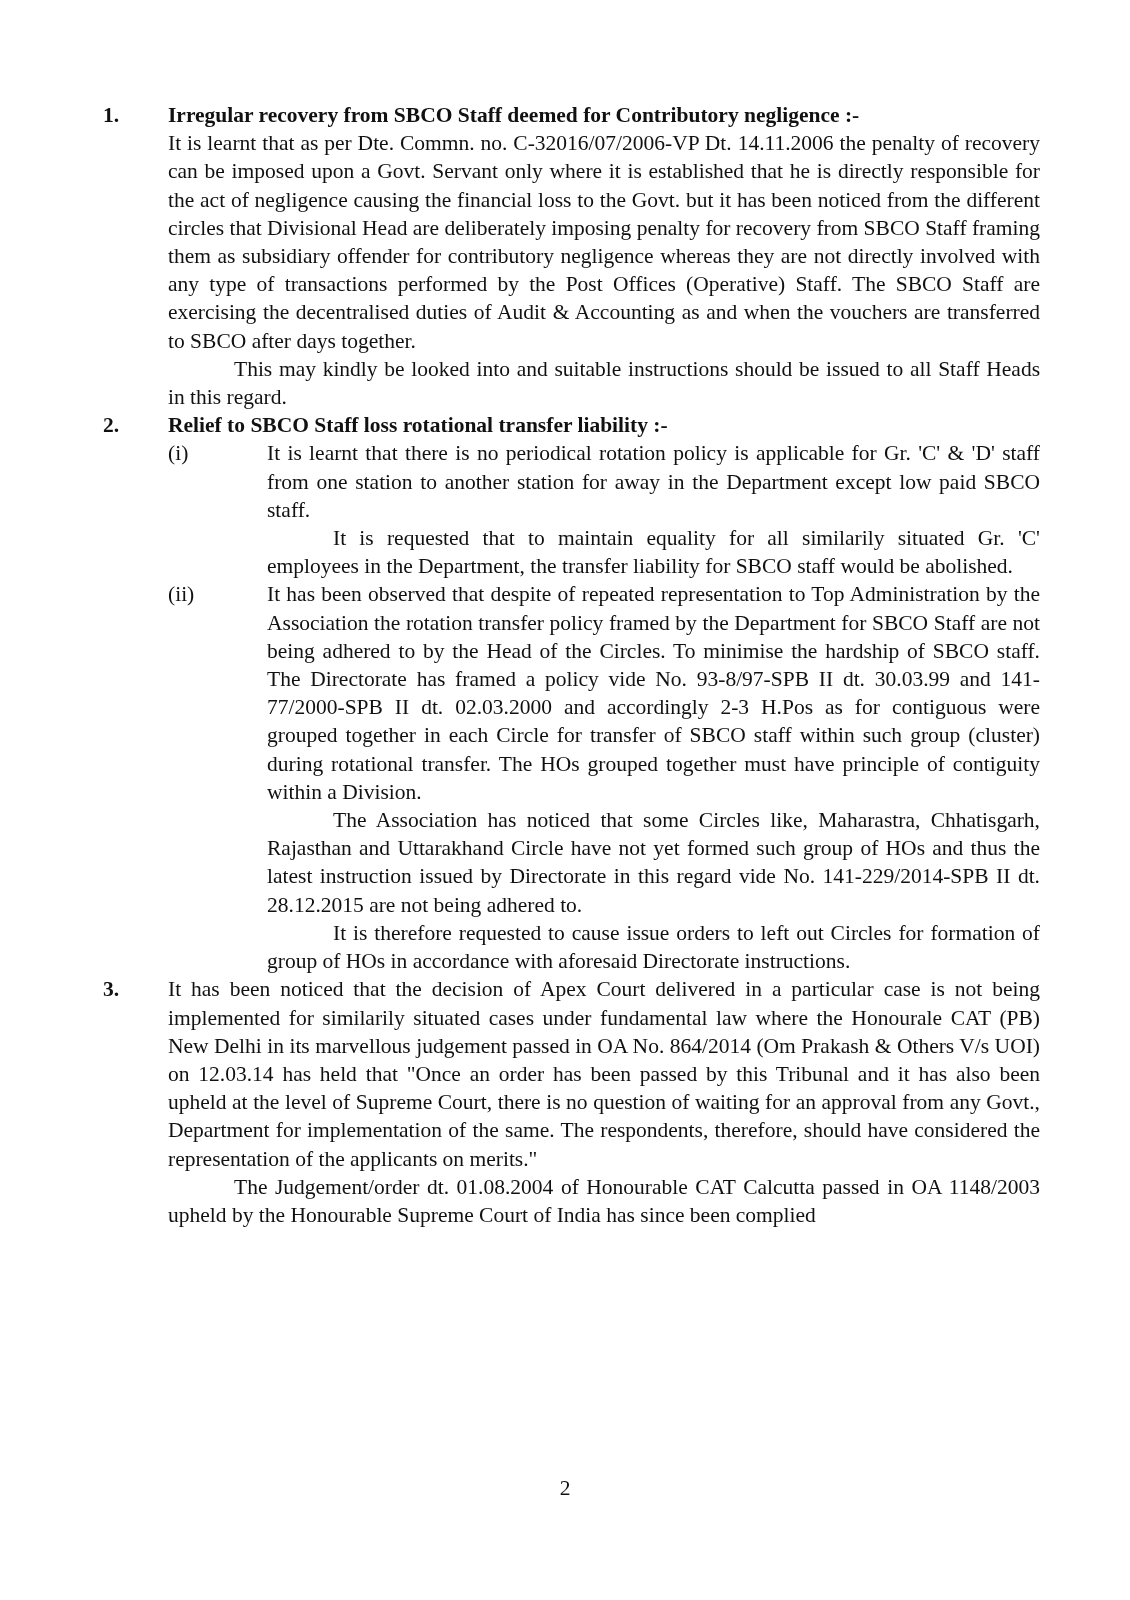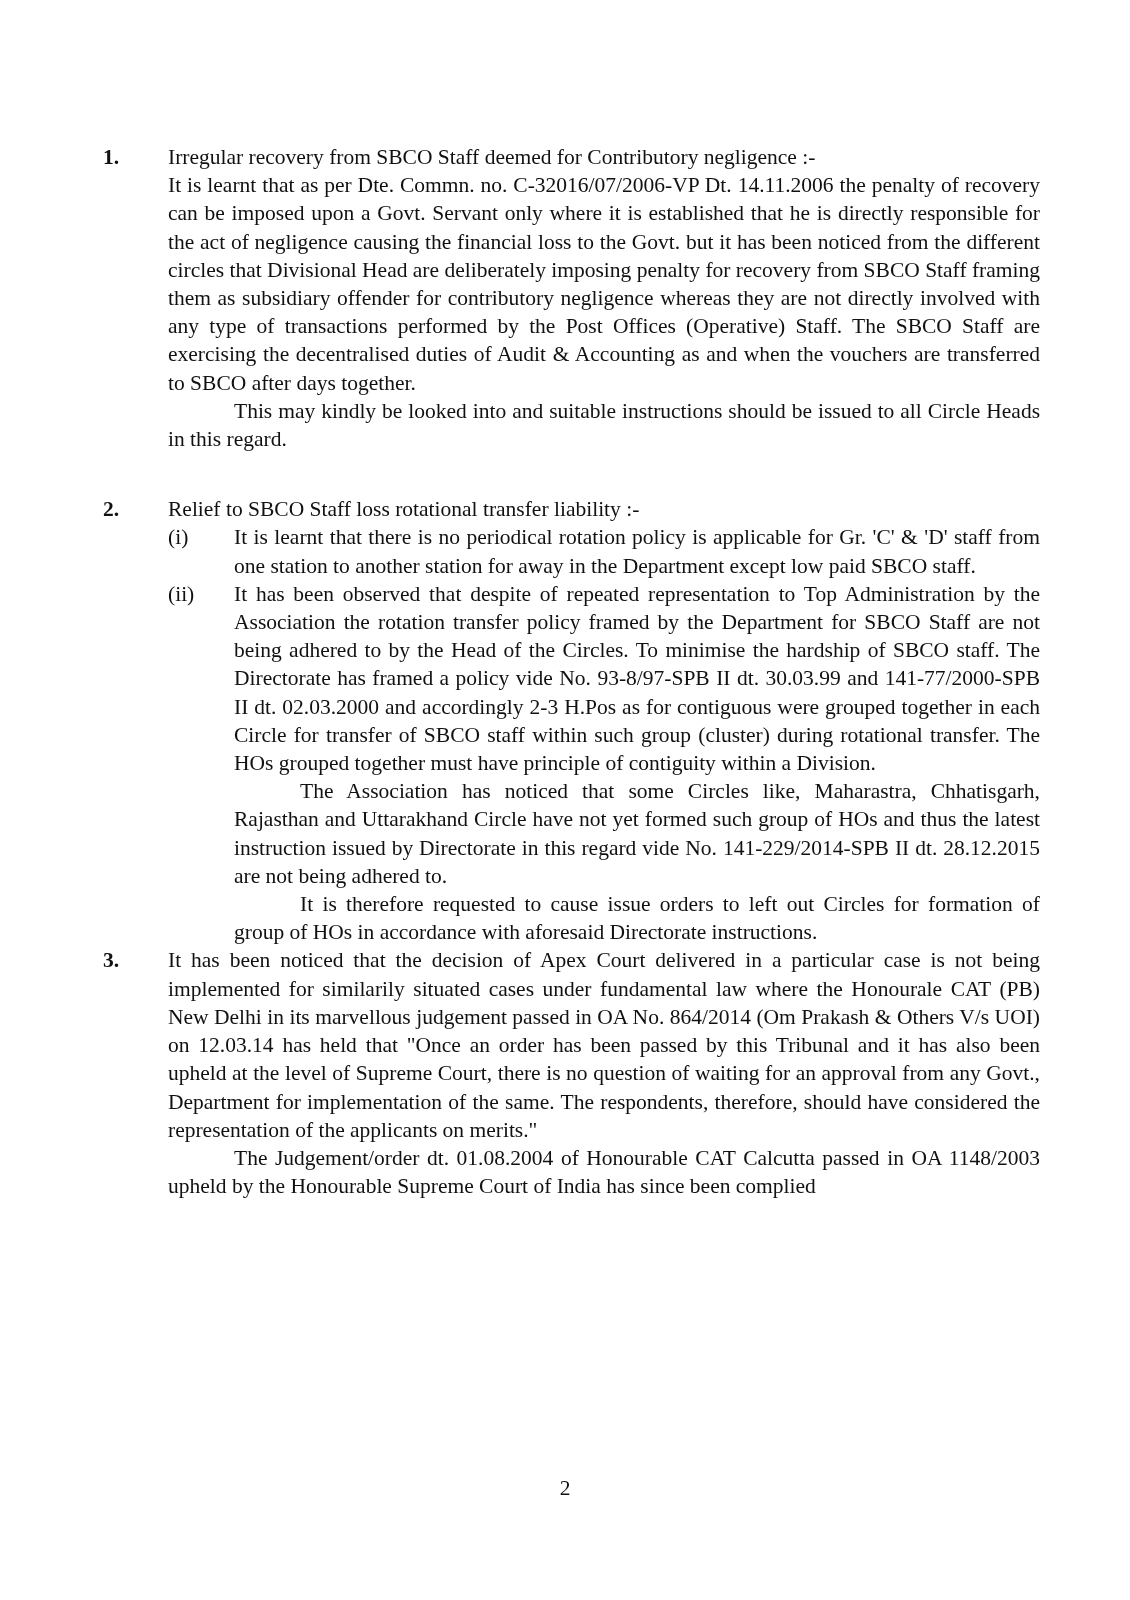--- a/index.html
+++ b/index.html
@@ -10,55 +10,56 @@
     font-size: 21.5px;
     line-height: 28.2px;
   }
   .page { position: absolute; left: 0; top: 0; width: 1130px; height: 1600px; }
   .content { position: absolute; left: 103px; top: 101px; width: 937px; }
   .item { position: relative; }
   .item-num {
     position: absolute; left: 0; top: 0; font-weight: bold; width: 60px;
   }
   .item-heading {
-    margin-left: 65px; font-weight: normal; text-align: justify; margin-top: 42px;
+    margin-left: 65px; font-weight: bold; text-align: justify;
   }
   .item-body { margin-left: 65px; font-family: Liberation Serif, serif; }
   p { margin: 0; text-align: justify; }
   .indent { text-indent: 66px; }
   .sub { position: relative; margin-left: 65px; }
   .sub-num { position: absolute; left: 0; top: 0; width: 60px; }
-  .sub-body { margin-left: 66px; }
+  .sub-body { margin-left: 99px; }
   .page-number {
     position: absolute; left: 0; width: 1130px; top: 1474px; text-align: center;
   }
 </style>
 </head>
 <body>
 
 <div class="page">
   <div class="content">
 
     <div class="item">
       <span class="item-num">1.</span>
       <div class="item-heading">Irregular recovery from SBCO Staff deemed for Contributory negligence :-</div>
       <div class="item-body">
         <p>It is learnt that as per Dte. Commn. no. C-32016/07/2006-VP Dt. 14.11.2006 the penalty of recovery can be imposed upon a Govt. Servant only where it is established that he is directly responsible for the act of negligence causing the financial loss to the Govt. but it has been noticed from the different circles that Divisional Head are deliberately imposing penalty for recovery from SBCO Staff framing them as subsidiary offender for contributory negligence whereas they are not directly involved with any type of transactions performed by the Post Offices (Operative) Staff.  The SBCO Staff are exercising the decentralised duties of Audit &amp; Accounting as and when the vouchers are transferred to SBCO after days together.</p>
-        <p class="indent">This may kindly be looked into and suitable instructions should be issued to all Circle Heads in this regard.</p>
+        <p class="indent">This may kindly be looked into and suitable instructions should be issued to all Staff Heads in this regard.</p>
       </div>
     </div>
 
     <div class="item">
       <span class="item-num">2.</span>
       <div class="item-heading">Relief to SBCO Staff loss rotational transfer liability :-</div>
 
       <div class="sub">
         <span class="sub-num">(i)</span>
         <div class="sub-body">
           <p>It is learnt that there is no periodical rotation policy is applicable for Gr. 'C' &amp; 'D' staff from one station to another station for away in the Department except low paid SBCO staff.</p>
+          <p class="indent">It is requested that to maintain equality for all similarily situated Gr. 'C' employees in the Department, the transfer liability for SBCO staff would be abolished.</p>
         </div>
       </div>
 
       <div class="sub">
         <span class="sub-num">(ii)</span>
         <div class="sub-body">
           <p>It has been observed that despite of repeated representation to Top Administration by the Association the rotation transfer policy framed by the Department for SBCO Staff are not being adhered to by the Head of the Circles.  To minimise the hardship of SBCO staff.  The Directorate has framed a policy vide No. 93-8/97-SPB II dt. 30.03.99 and 141-77/2000-SPB II dt. 02.03.2000 and accordingly 2-3 H.Pos as for contiguous were grouped together in each Circle for transfer of SBCO staff within such group (cluster) during rotational transfer.  The HOs grouped together must have principle of contiguity within a Division.</p>
           <p class="indent">The Association has noticed that some Circles like, Maharastra, Chhatisgarh, Rajasthan and Uttarakhand Circle have not yet formed such group of HOs and thus the latest instruction issued by Directorate in this regard vide No. 141-229/2014-SPB II dt. 28.12.2015 are not being adhered to.</p>
           <p class="indent">It is therefore requested to cause issue orders to left out Circles for formation of group of HOs in accordance with aforesaid Directorate instructions.</p>
         </div>

